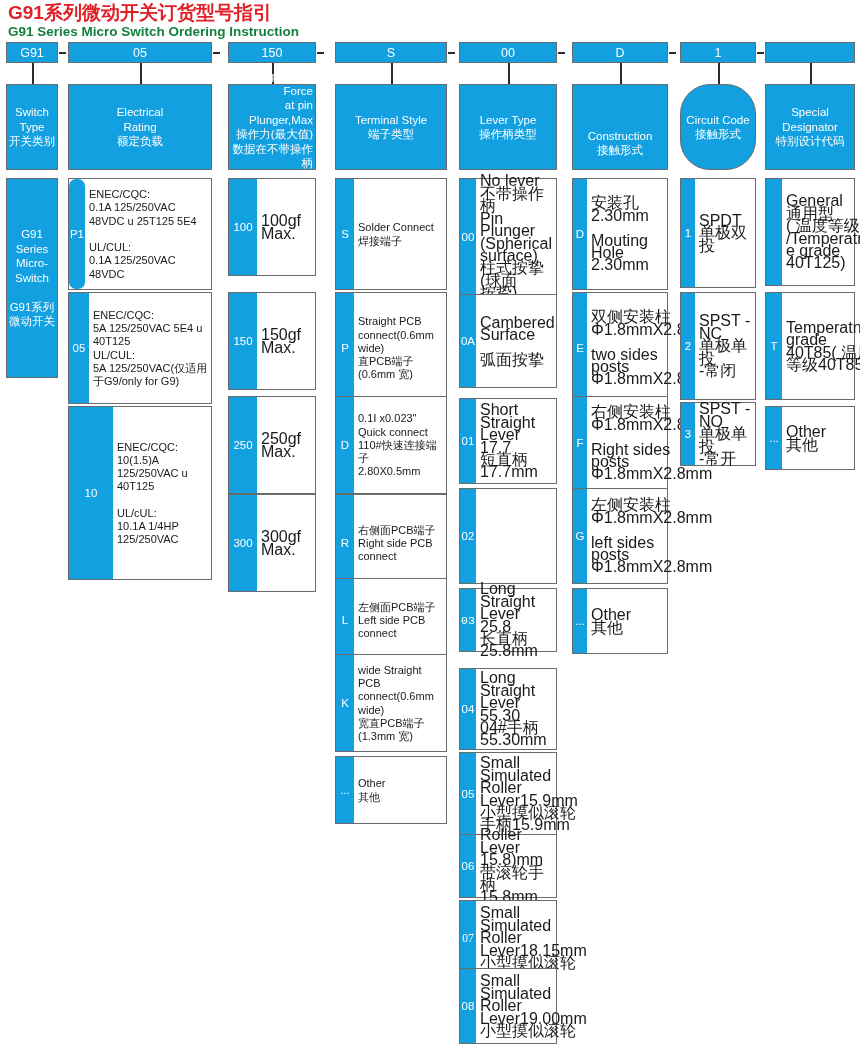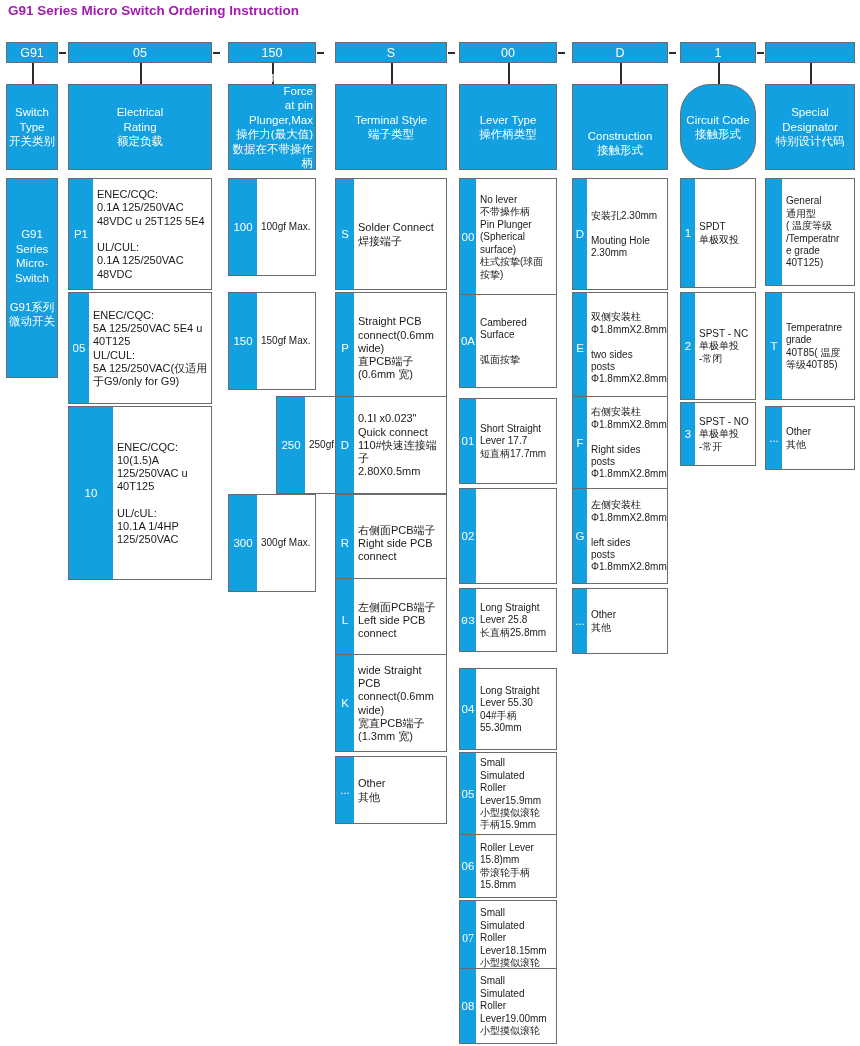--- a/index.html
+++ b/index.html
@@ -6,21 +6,21 @@
   body{
     width:860px;height:1046px;
     background:#ffffff;
     font-family:"Liberation Sans","DejaVu Sans",sans-serif;
     position:relative;
     overflow:hidden;
     -webkit-font-smoothing:antialiased;
   }
   #title-block{position:absolute;left:8px;top:2px;}
   #title-cn{color:#e11f26;font-size:19px;font-weight:bold;line-height:21px;letter-spacing:0px;}
-  #title-en{color:#a21caf;font-size:13.5px;font-weight:bold;line-height:15px;margin-top:1px;}
+  #title-en{color:#15803d;font-size:13.5px;font-weight:bold;line-height:15px;margin-top:1px;}
 
   
   #code-row{position:absolute;left:0;top:42px;height:22px;width:860px;}
   .code-box{
     position:absolute;top:0;height:21px;
     background:#12a0e0;border:1px solid #6b6b6b;
     box-sizing:border-box;
     color:#ffffff;font-size:12.5px;
     display:flex;align-items:center;justify-content:center;
   }
@@ -51,26 +51,27 @@
     font-size:11.5px;box-sizing:border-box;
   }
   .opt .txt{
     flex:1 1 auto;color:#1a1a1a;font-size:11px;line-height:13.2px;
     padding:3px 2px 2px 4px;
     display:flex;align-items:center;
     white-space:pre-line;
     box-sizing:border-box;
   }
   .opt.mid .txt{align-items:center;}
-  .small .txt{font-size:10px;line-height:12.4px;}
+  .small .txt{font-size:16px;line-height:12.4px;}
 </style>
 </head>
 <body>
 
 <div id="title-block">
+  <div id="title-cn">G91系列微动开关订货型号指引</div>
   <div id="title-en">G91 Series Micro Switch Ordering Instruction</div>
 </div>
 
 <div id="code-row">
     <div class="code-box" style="left: 6px; width: 52px;">G91</div>
     <div class="dash" style="left: 59px;"></div>
     <div class="code-box" style="left: 68px; width: 144px;">05</div>
     <div class="dash" style="left: 213px;"></div>
     <div class="code-box" style="left: 228px; width: 88px;">150</div>
     <div class="dash" style="left: 317px;"></div>
@@ -135,21 +136,21 @@
     <div class="desc-box" style="left: 6px; top: 178px; width: 52px; height: 200px;">
       <span style="white-space: pre-line;">G91
 Series
 Micro-
 Switch
 
 G91系列
 微动开关</span>
     </div>
     <div class="opt mid" style="left: 68px; top: 178px; width: 144px; height: 112px;">
-      <div class="code" style="width: 24px;">P1</div>
+      <div class="code" style="width: 16px; border-radius: 7px;">P1</div>
       <div class="txt">ENEC/CQC:
 0.1A 125/250VAC
 48VDC u 25T125 5E4
 
 UL/CUL:
 0.1A 125/250VAC
 48VDC</div>
     </div>
     <div class="opt mid" style="left: 68px; top: 292px; width: 144px; height: 112px;">
       <div class="code" style="width: 20px;">05</div>
@@ -171,21 +172,21 @@
 125/250VAC</div>
     </div>
     <div class="opt mid small" style="left: 228px; top: 178px; width: 88px; height: 98px;">
       <div class="code" style="width: 28px;">100</div>
       <div class="txt">100gf Max.</div>
     </div>
     <div class="opt mid small" style="left: 228px; top: 292px; width: 88px; height: 98px;">
       <div class="code" style="width: 28px;">150</div>
       <div class="txt">150gf Max.</div>
     </div>
-    <div class="opt mid small" style="left: 228px; top: 396px; width: 88px; height: 98px; margin-left: 48px;">
+    <div class="opt mid small" style="left: 228px; top: 396px; width: 88px; height: 98px;">
       <div class="code" style="width: 28px;">250</div>
       <div class="txt">250gf Max.</div>
     </div>
     <div class="opt mid small" style="left: 228px; top: 494px; width: 88px; height: 98px;">
       <div class="code" style="width: 28px;">300</div>
       <div class="txt">300gf Max.</div>
     </div>
     <div class="opt mid" style="left: 335px; top: 178px; width: 112px; height: 112px;">
       <div class="code" style="width: 18px;">S</div>
       <div class="txt">Solder Connect

